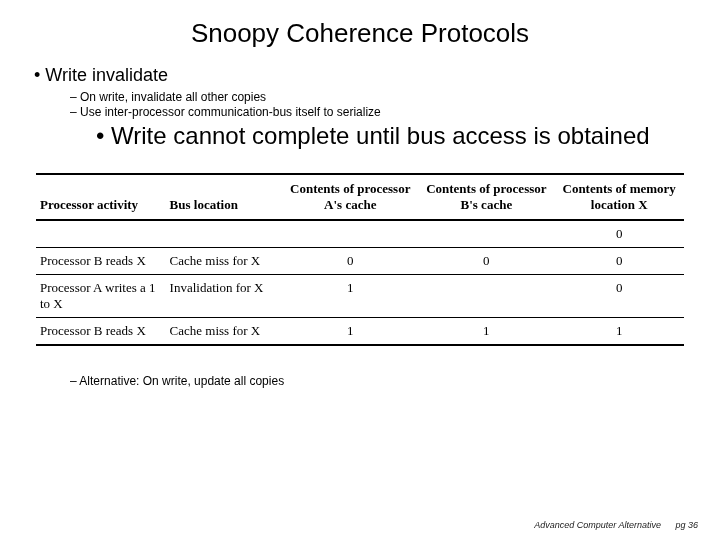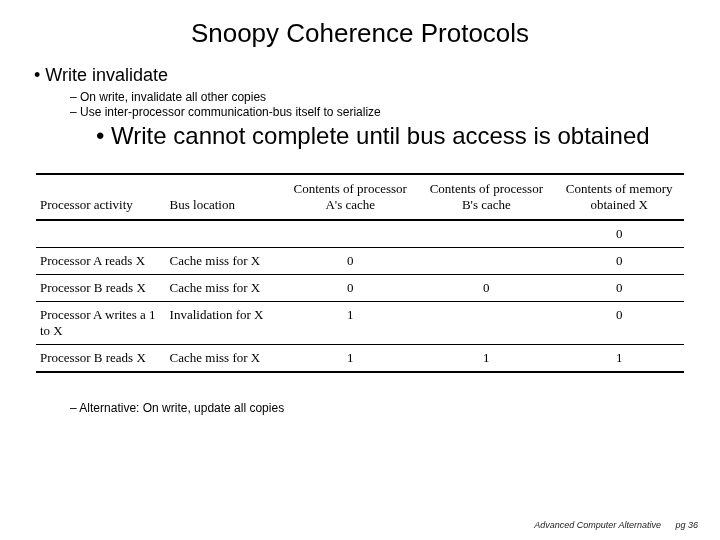--- a/index.html
+++ b/index.html
@@ -47,21 +47,21 @@
       width: 100%;
       border-collapse: collapse;
       font-family: 'Times New Roman', Georgia, serif;
       font-size: 13px;
     }
     thead tr {
       border-top: 2px solid #000;
       border-bottom: 2px solid #000;
     }
     thead th {
-      font-weight: 400;
+      font-weight: 700;
       text-align: left;
       padding: 6px 4px;
       vertical-align: bottom;
     }
     thead th.center { text-align: center; }
     tbody td {
       border-top: 1px solid #000;
       padding: 5px 4px;
       vertical-align: top;
     }
@@ -90,35 +90,28 @@
 <div class="bullet-l3">Write cannot complete until bus access is obtained</div>
 
 <div class="table-wrap">
   <table>
     <thead>
       <tr>
         <th style="width:20%">Processor activity</th>
         <th style="width:18%">Bus location</th>
         <th class="center" style="width:21%">Contents of processor A's cache</th>
         <th class="center" style="width:21%">Contents of processor B's cache</th>
-        <th class="center" style="width:20%">Contents of memory obtained X</th>
+        <th class="center" style="width:20%">Contents of memory location X</th>
       </tr>
     </thead>
     <tbody>
       <tr>
         <td></td>
         <td></td>
         <td class="center"></td>
-        <td class="center"></td>
-        <td class="center">0</td>
-      </tr>
-      <tr>
-        <td>Processor A reads X</td>
-        <td>Cache miss for X</td>
-        <td class="center">0</td>
         <td class="center"></td>
         <td class="center">0</td>
       </tr>
       <tr>
         <td>Processor B reads X</td>
         <td>Cache miss for X</td>
         <td class="center">0</td>
         <td class="center">0</td>
         <td class="center">0</td>
       </tr>

